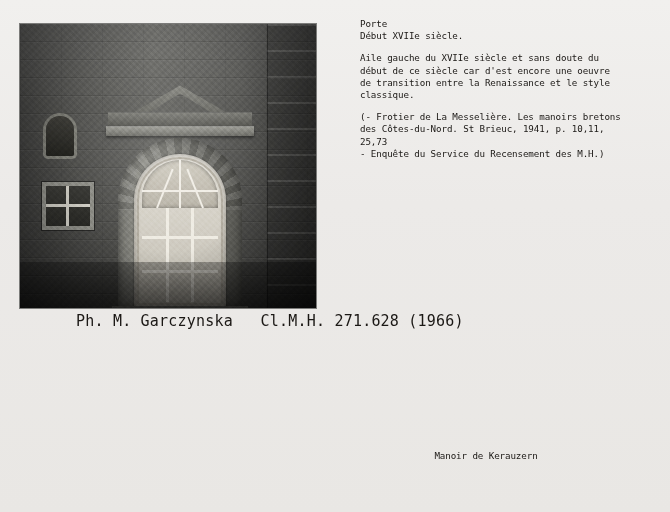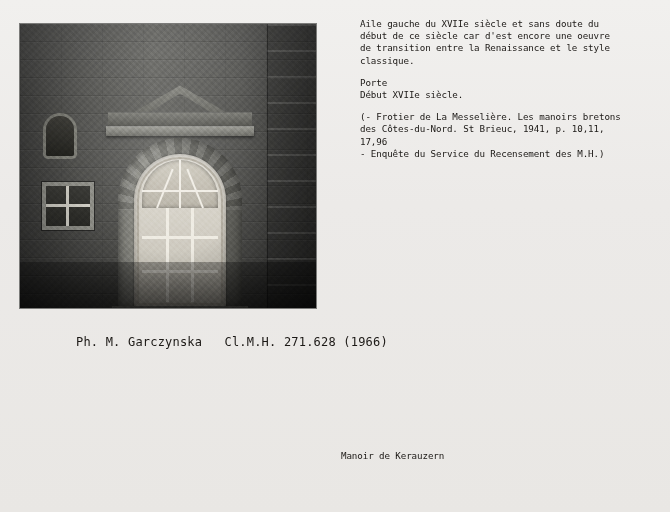--- a/index.html
+++ b/index.html
@@ -249,41 +249,41 @@
     font-family: "DejaVu Sans Mono", monospace;
     font-size: 9.2px;
     line-height: 12.2px;
     color: #1b1815;
     white-space: pre-wrap;
     letter-spacing: -0.1px;
   }
   .caption {
     position: absolute;
     left: 36px;
-    top: 336px;
-    font-size: 12px;
+    top: 315px;
+    font-size: 15px;
     letter-spacing: 0.2px;
     padding-left: 40px;
   }
   .notes {
     position: absolute;
     left: 360px;
     top: 18px;
     width: 300px;
   }
   .notes .block { margin-bottom: 10px; }
   .notes .block:last-child { margin-bottom: 0; }
   .footer {
     position: absolute;
     left: 311px;
     top: 427px;
     width: 320px;
     line-height: 11.6px;
   }
-  .footer .l2, .footer .l3, .footer .l4 { padding-left: 30px; }
+  .footer .l2, .footer .l3, .footer .l4 { padding-left: 30px; text-align: center; }
 </style>
 </head>
 <body>
 
 <div class="page">
 
   <div class="photo-frame">
     <div class="photo">
       <div class="wall-courses"></div>
       <div class="wall-blocks"></div>
@@ -323,29 +323,29 @@
 
       <div class="base-wall"></div>
       <div class="grain"></div>
       <div class="vignette"></div>
     </div>
   </div>
 
   <div class="typed caption">Ph. M. Garczynska   Cl.M.H. 271.628 (1966)</div>
 
   <div class="notes">
+    <div class="typed block">Porte
+Début XVIIe siècle.</div>
     <div class="typed block">Aile gauche du XVIIe siècle et sans doute du
 début de ce siècle car d'est encore une oeuvre
 de transition entre la Renaissance et le style
 classique.</div>
-    <div class="typed block">Porte
-Début XVIIe siècle.</div>
     <div class="typed block">(- Frotier de La Messelière. Les manoirs bretons
 des Côtes-du-Nord. St Brieuc, 1941, p. 10,11,
-17,96
+25,73
 - Enquête du Service du Recensement des M.H.)</div>
   </div>
 
   <div class="typed footer">
     <div class="l2">Manoir de Kerauzern</div>
     
     
   </div>
 
 </div>

